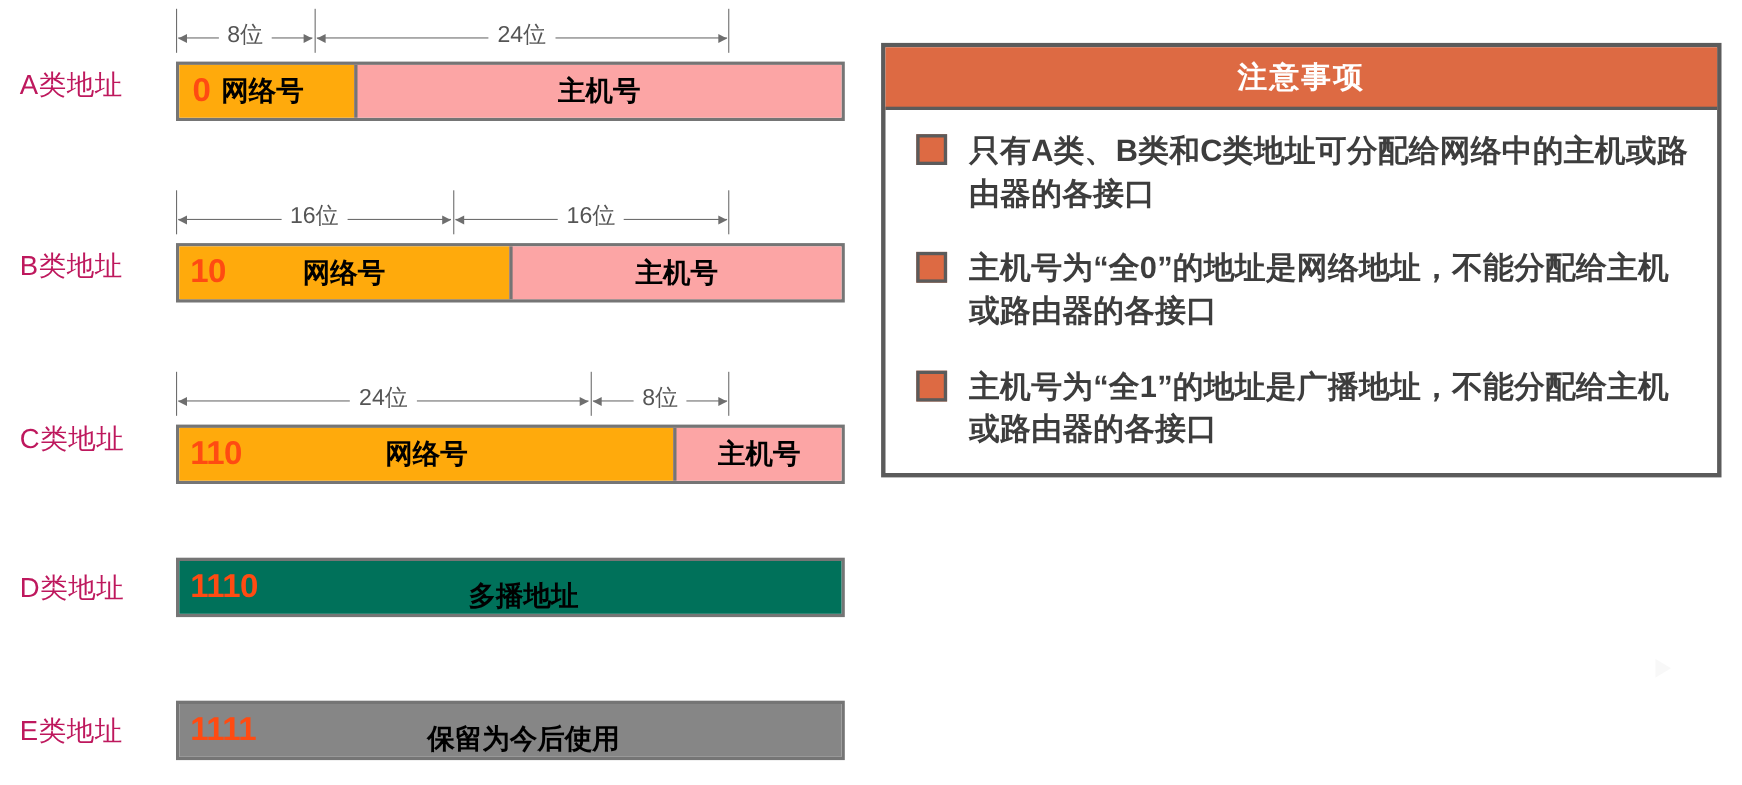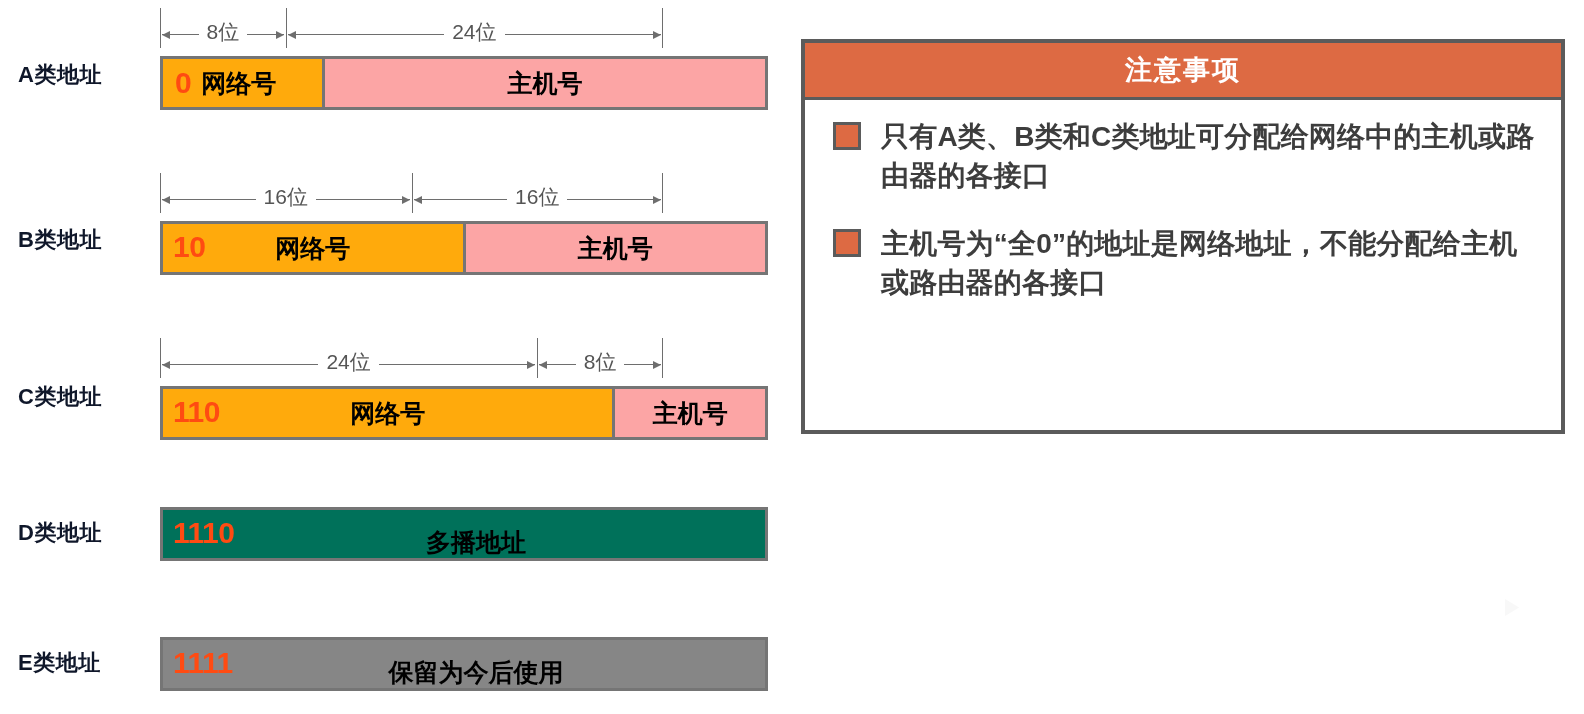--- a/index.html
+++ b/index.html
@@ -27,23 +27,23 @@
   .addr-row {
     position: absolute;
     left: 0;
     width: 790px;
   }
 
   .row-label {
     position: absolute;
     left: 18px;
     width: 134px;
-    color: #0f172a;
-    font-size: 22px;
-    font-weight: bold;
+    color: #be185d;
+    font-size: 25px;
+    font-weight: normal;
     letter-spacing: 0.5px;
     white-space: nowrap;
   }
 
   
   .dims {
     position: absolute;
     left: 160px;
     width: 503px;
     height: 40px;
@@ -329,20 +329,24 @@
   </div>
   <div id="notes-body">
       <div class="note-item">
         <span class="note-bullet"></span>
         <span class="note-text">只有A类、B类和C类地址可分配给网络中的主机或路由器的各接口</span>
       </div>
       <div class="note-item">
         <span class="note-bullet"></span>
         <span class="note-text">主机号为“全0”的地址是网络地址，不能分配给主机或路由器的各接口</span>
       </div>
+      <div class="note-item">
+        <span class="note-bullet"></span>
+        <span class="note-text">主机号为“全1”的地址是广播地址，不能分配给主机或路由器的各接口</span>
+      </div>
     </div>
 </div>
 
 <div id="watermark">
   <svg viewBox="0 0 62 50" width="62" height="50" aria-hidden="true">
     <path d="M20 4 L27 13 M42 4 L35 13" stroke="#ffffff" stroke-width="5" stroke-linecap="round" fill="none"></path>
     <rect x="7" y="11" width="48" height="37" rx="11" ry="11" fill="#ffffff"></rect>
     <path d="M25 21 L39 29.5 L25 38 Z" fill="#f2f2f2"></path>
   </svg>
 </div>

